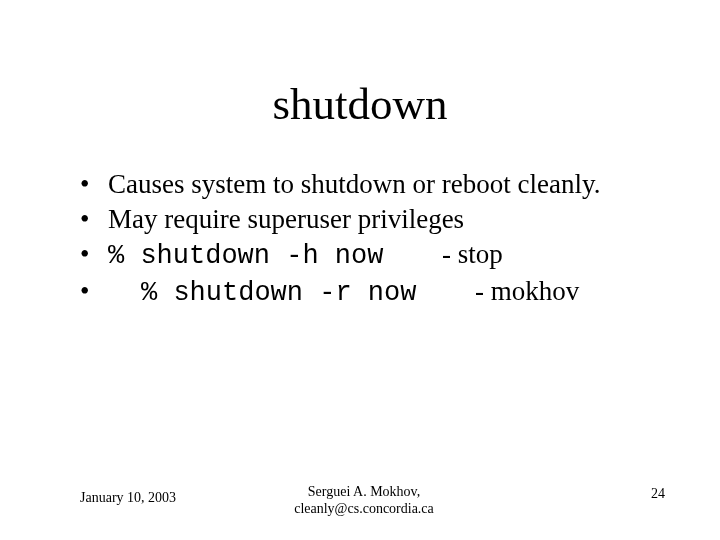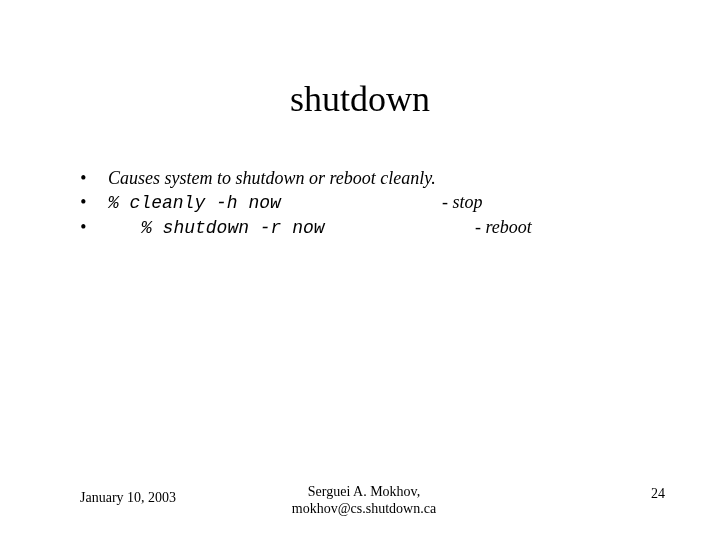--- a/index.html
+++ b/index.html
@@ -17,31 +17,30 @@
     height: 540px;
     position: relative;
     box-sizing: border-box;
   }
   .title {
     position: absolute;
     top: 78px;
     left: 0;
     width: 100%;
     text-align: center;
-    font-size: 36px;
+    font-size: 45px;
     font-weight: normal;
   }
   .body {
     position: absolute;
     top: 168px;
     left: 80px;
     right: 60px;
-    font-size: 18px;
+    font-size: 27px;
     line-height: 1.22;
-    font-style: italic;
   }
   ul.bullets {
     list-style: none;
     margin: 0;
     padding: 0;
   }
   ul.bullets > li {
     position: relative;
     padding-left: 28px;
     margin: 0 0 2px 0;
@@ -84,27 +83,28 @@
 </head>
 <body>
 
 <div class="slide">
 
   <div class="title">shutdown</div>
 
   <div class="body">
     <ul class="bullets">
       <li><span>Causes system to shutdown or reboot cleanly.</span></li>
-      <li><span class="mono" style="display:inline-block;width:334px;">% cleanly -h now</span><span>- stop</span></li>
-      <li><span class="mono" style="display:inline-block;width:334px;margin-left:33px;">% shutdown -r now</span><span>- reboot</span></li>
+      <li><span>May require superuser privileges</span></li>
+      <li><span class="mono" style="display:inline-block;width:334px;">% shutdown -h now</span><span>- stop</span></li>
+      <li><span class="mono" style="display:inline-block;width:334px;margin-left:33px;">% shutdown -r now</span><span>- mokhov</span></li>
     </ul>
   </div>
 
   <div class="footer">
     <div class="date">January 10, 2003</div>
     <div class="center">
       <span>Serguei A. Mokhov,</span><br>
-      <span>mokhov@cs.shutdown.ca</span>
+      <span>cleanly@cs.concordia.ca</span>
     </div>
     <div class="page">24</div>
   </div>
 
 </div>
 
 </body></html>

